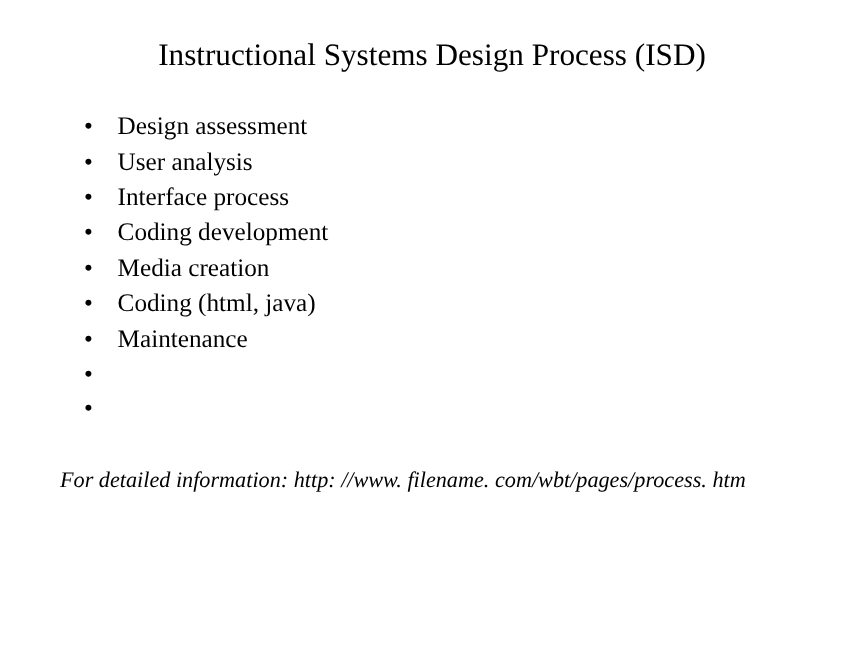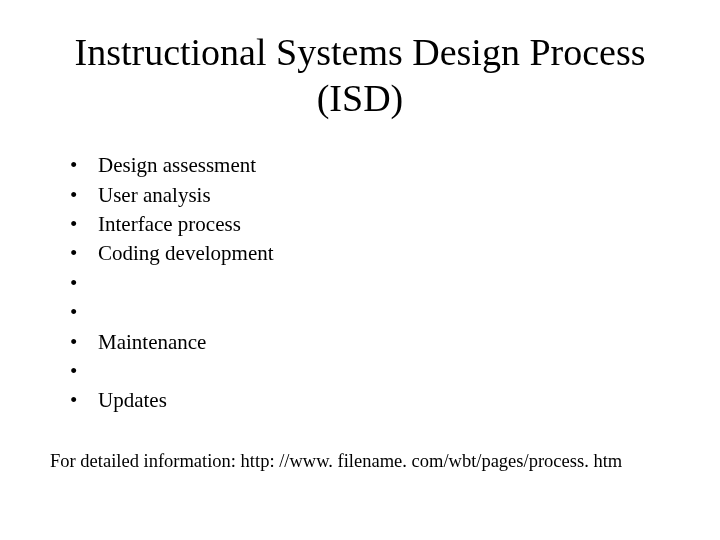--- a/index.html
+++ b/index.html
@@ -9,21 +9,21 @@
     }
     body {
       width: 720px;
       height: 540px;
       background: #ffffff;
       font-family: "Times New Roman", Times, serif;
       color: #000000;
       padding: 30px 50px;
     }
     .slide-title {
-      font-size: 38px;
+      font-size: 26px;
       font-weight: normal;
       text-align: center;
       line-height: 1.2;
       margin-bottom: 30px;
     }
     .bullet-list {
       list-style: none;
       padding-left: 20px;
       margin-bottom: 35px;
     }
@@ -34,20 +34,21 @@
       align-items: baseline;
     }
     .bullet-list li .bullet {
       display: inline-block;
       width: 28px;
       flex-shrink: 0;
     }
     .footer-text {
       font-size: 18.5px;
       padding-left: 0;
+      font-style: italic;
     }
   </style>
 </head>
 <body>
 
 <h1 class="slide-title">Instructional Systems Design Process (ISD)</h1>
 
 <ul class="bullet-list">
   <li>
       <span class="bullet">•</span>
@@ -60,30 +61,31 @@
   <li>
       <span class="bullet">•</span>
       <span>Interface process</span>
     </li>
   <li>
       <span class="bullet">•</span>
       <span>Coding development</span>
     </li>
   <li>
       <span class="bullet">•</span>
+      <span>Media creation</span>
     </li>
   <li>
       <span class="bullet">•</span>
+      <span>Coding (html, java)</span>
     </li>
   <li>
       <span class="bullet">•</span>
       <span>Maintenance</span>
     </li>
   <li>
       <span class="bullet">•</span>
     </li>
   <li>
       <span class="bullet">•</span>
-      <span>Updates</span>
     </li>
 </ul>
 
 <p class="footer-text">For detailed information: http: //www. filename. com/wbt/pages/process. htm</p>
 
 </body></html>

